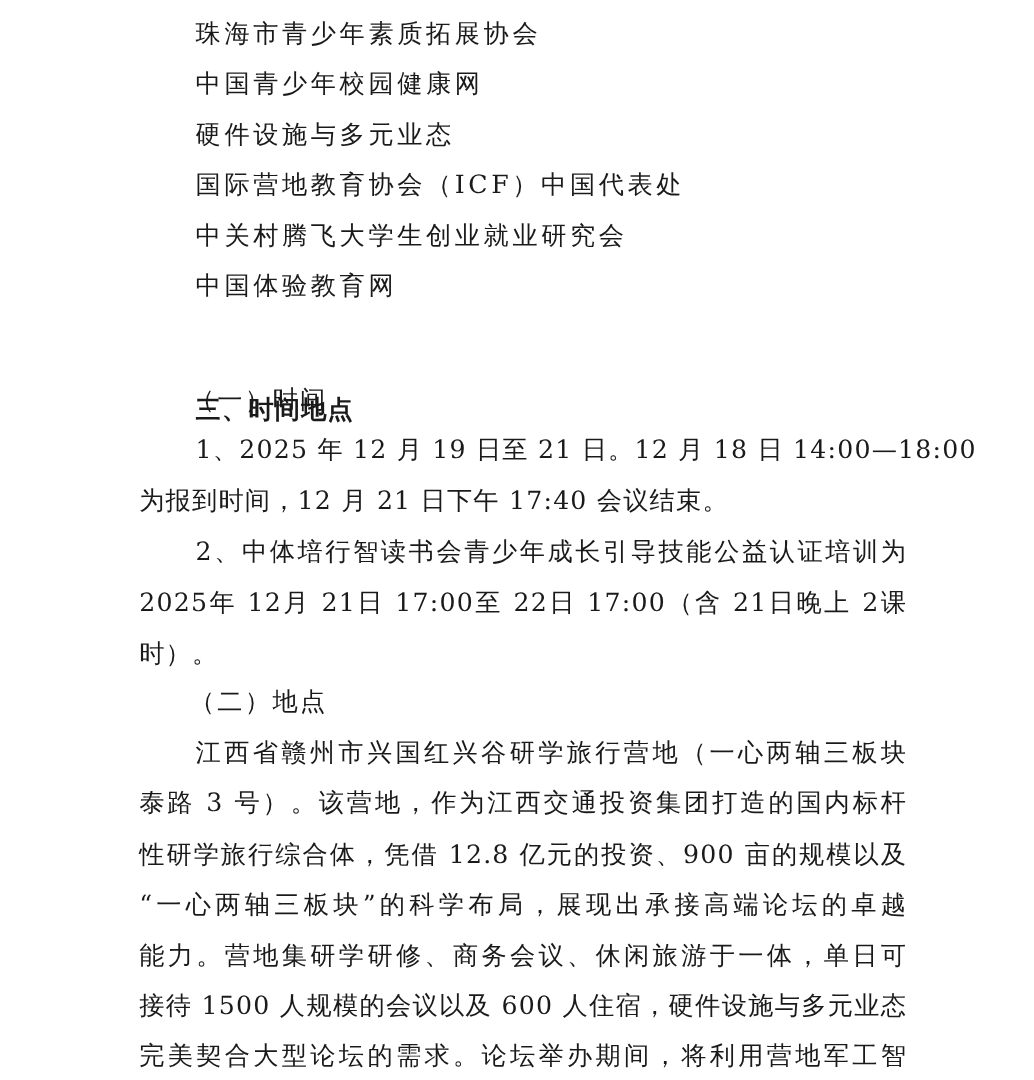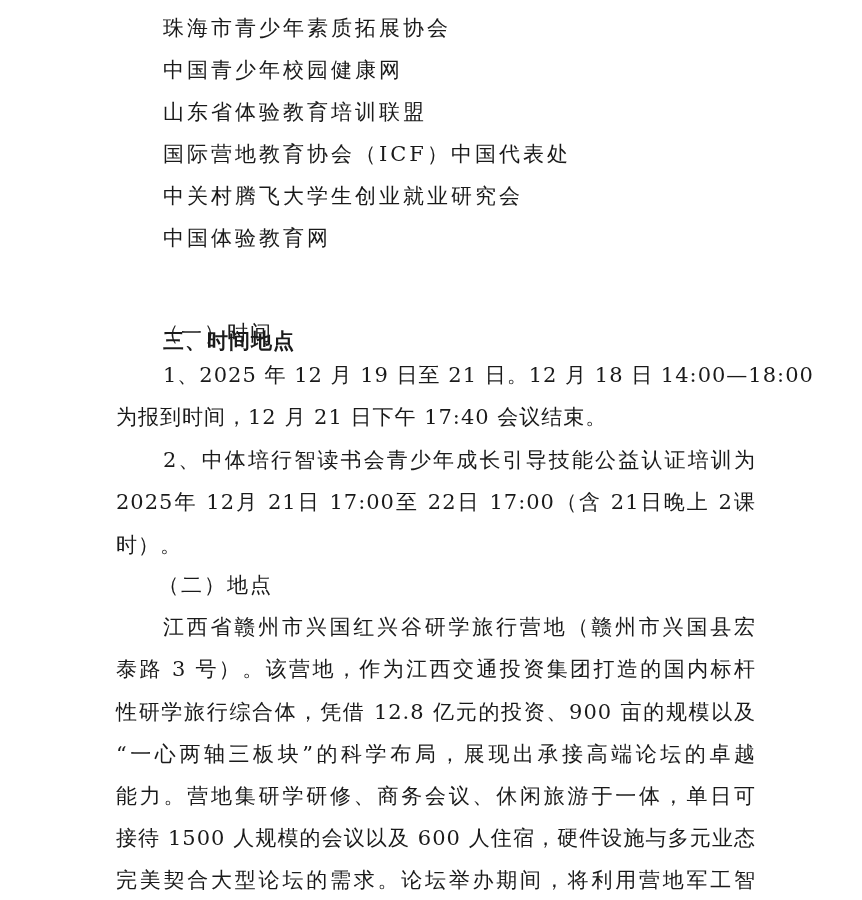--- a/index.html
+++ b/index.html
@@ -20,38 +20,38 @@
     .body { left: 116px; }
     .justified { width: 640px; text-align: justify; text-align-last: justify; }
     .justified-indent { width: 593px; text-align: justify; text-align-last: justify; }
   </style>
 </head>
 <body>
 
 <div>
   <div class="line org" style="top:15px">珠海市青少年素质拓展协会</div>
   <div class="line org" style="top:57px">中国青少年校园健康网</div>
-  <div class="line org" style="top:99px">山东省体验教育培训联盟</div>
+  <div class="line org" style="top:99px">硬件设施与多元业态</div>
   <div class="line org" style="top:141px">国际营地教育协会（ICF）中国代表处</div>
   <div class="line org" style="top:183px">中关村腾飞大学生创业就业研究会</div>
   <div class="line org" style="top:225px">中国体验教育网</div>
 </div>
 
 <div class="line heading3" style="top:283px">三、时间地点</div>
 
 <div class="line subhead" style="top:320px; left:158px">（一）时间</div>
 
 <div class="line indent justified-indent" style="top:362px">1、2025 年 12 月 19 日至 21 日。12 月 18 日 14:00—18:00</div>
 <div class="line body" style="top:404px">为报到时间，12 月 21 日下午 17:40 会议结束。</div>
 
 <div class="line indent justified-indent" style="top:447px">2、中体培行智读书会青少年成长引导技能公益认证培训为</div>
 <div class="line body justified" style="top:489px">2025年 12月 21日 17:00至 22日 17:00（含 21日晚上 2课</div>
 <div class="line body" style="top:532px">时）。</div>
 
 <div class="line subhead" style="top:572px; left:158px">（二）地点</div>
 
-<div class="line indent justified-indent" style="top:614px">江西省赣州市兴国红兴谷研学旅行营地（赣州市兴国县宏</div>
+<div class="line indent justified-indent" style="top:614px">江西省赣州市兴国红兴谷研学旅行营地（一心两轴三板块</div>
 <div class="line body justified" style="top:656px">泰路 3 号）。该营地，作为江西交通投资集团打造的国内标杆</div>
 <div class="line body justified" style="top:699px">性研学旅行综合体，凭借 12.8 亿元的投资、900 亩的规模以及</div>
 <div class="line body justified" style="top:741px">“一心两轴三板块”的科学布局，展现出承接高端论坛的卓越</div>
 <div class="line body justified" style="top:783px">能力。营地集研学研修、商务会议、休闲旅游于一体，单日可</div>
 <div class="line body justified" style="top:825px">接待 1500 人规模的会议以及 600 人住宿，硬件设施与多元业态</div>
 <div class="line body justified" style="top:867px">完美契合大型论坛的需求。论坛举办期间，将利用营地军工智</div>
 
 </body></html>

